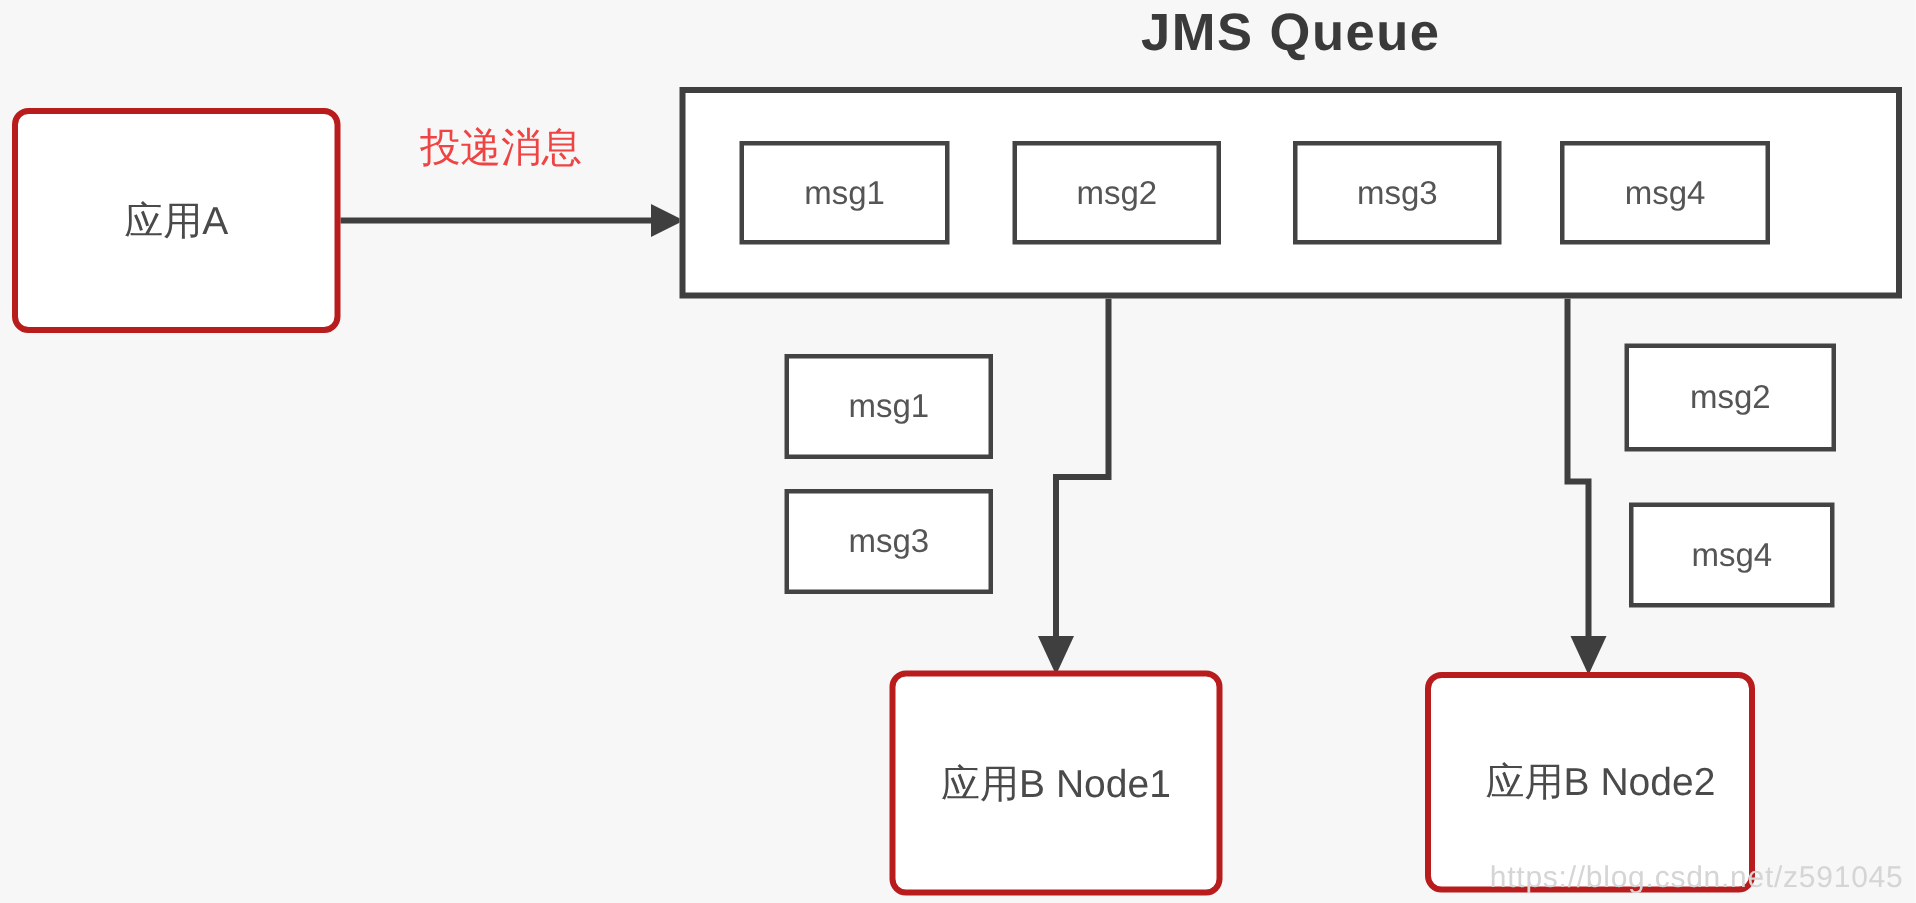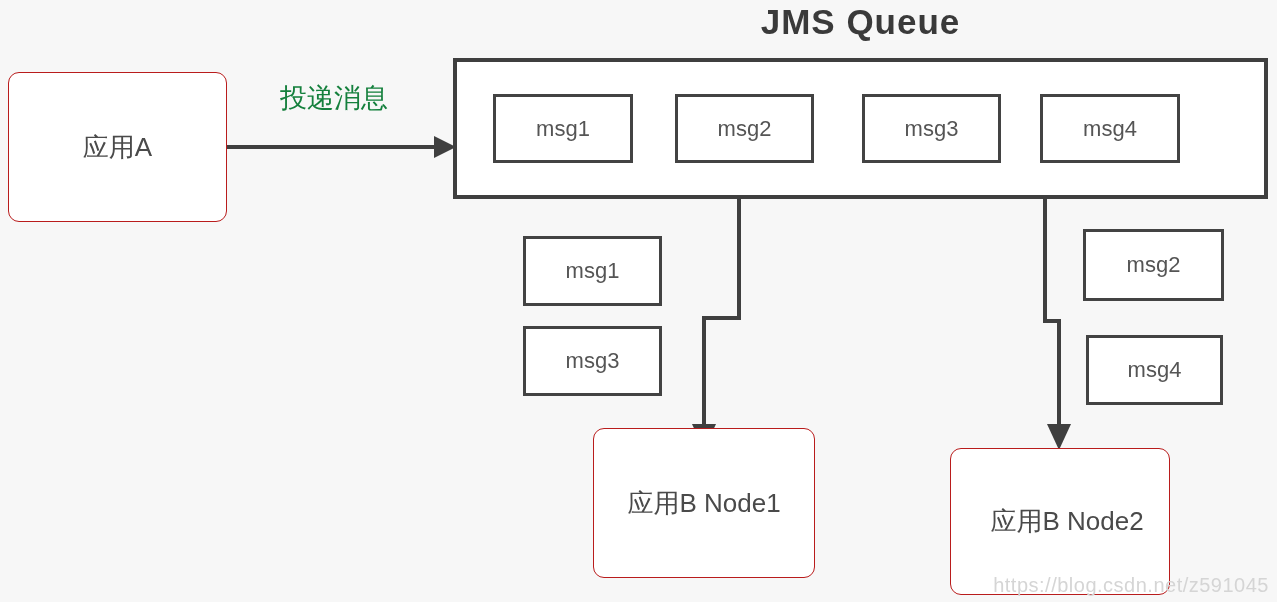--- a/index.html
+++ b/index.html
@@ -20,21 +20,21 @@
     left: 453px;
     width: 815px;
     text-align: center;
     font-size: 35px;
     font-weight: 700;
     color: #3a3a3a;
     letter-spacing: 1px;
   }
   .node-box {
     background: #ffffff;
-    border: 1px solid #b91c1c;
+    border: 4px solid #b91c1c;
     border-radius: 11px;
     display: flex;
     align-items: center;
     justify-content: center;
     font-size: 26px;
     color: #4a4a4a;
     box-sizing: border-box;
   }
   .queue-box {
     left: 453px;
@@ -54,21 +54,21 @@
     justify-content: center;
     font-size: 22px;
     color: #555555;
   }
   .edge-label {
     left: 264px;
     top: 80px;
     width: 140px;
     text-align: center;
     font-size: 27px;
-    color: #15803d;
+    color: #ef4444;
   }
   .watermark {
     right: 8px;
     top: 574px;
     font-size: 20px;
     color: #d5d5d5;
     letter-spacing: 0.5px;
     margin-left: 32px;
   }
   svg.wires {
@@ -131,21 +131,21 @@
     <span>msg3</span>
   </div>
 
   <div class="abs msg-box" style="left:1083px; top:229px; width:141px; height:72px;">
     <span>msg2</span>
   </div>
   <div class="abs msg-box" style="left:1086px; top:335px; width:137px; height:70px;">
     <span>msg4</span>
   </div>
 
-  <div class="abs node-box" style="left:593px; top:428px; width:222px; height:150px;">
+  <div class="abs node-box" style="left:593px; top:447px; width:222px; height:150px;">
     <span>应用B Node1</span>
   </div>
   <div class="abs node-box" style="left:950px; top:448px; width:220px; height:147px;padding-left:14px;">
     <span>应用B Node2</span>
   </div>
 
   <div class="abs watermark">https://blog.csdn.net/z591045</div>
 
 </div>
 

